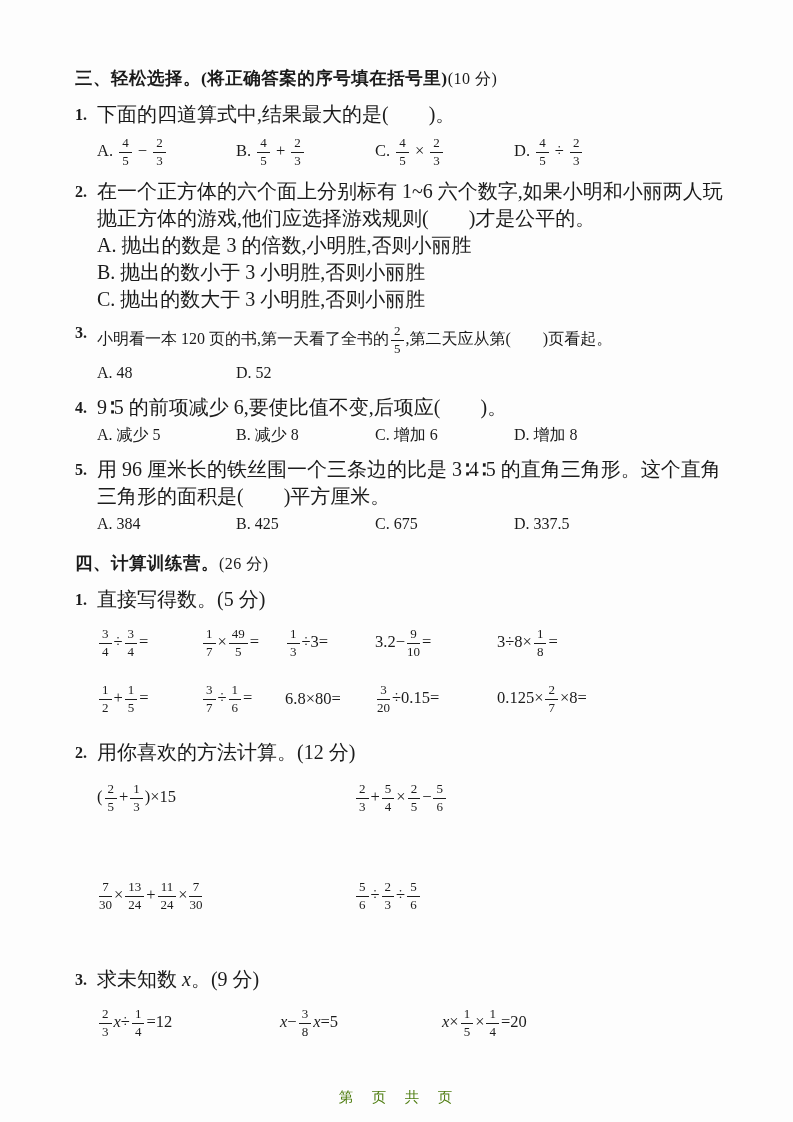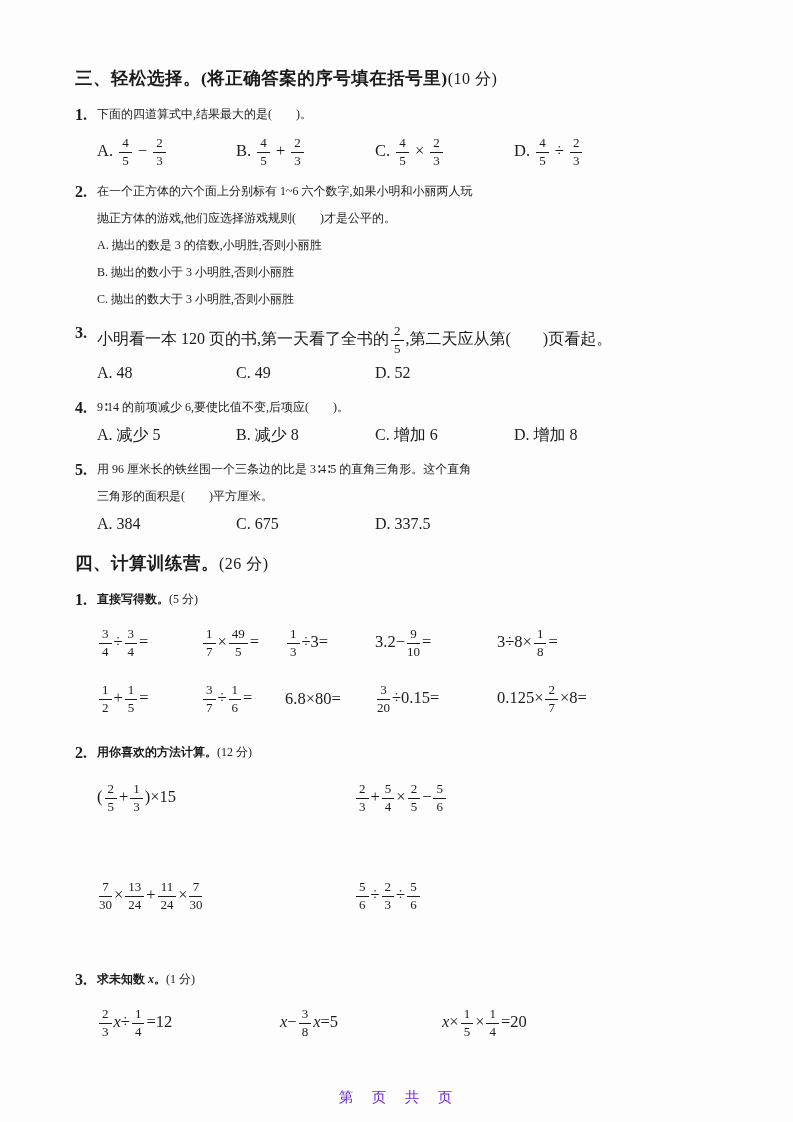--- a/index.html
+++ b/index.html
@@ -19,22 +19,22 @@
   .sec-title {
     font-size: 17.5px;
     font-weight: bold;
     line-height: 24px;
     letter-spacing: 0.5px;
   }
   .score { font-weight: normal; font-size: 16px; }
   .q { display: flex; }
   .qnum { width: 22px; flex: none; font-weight: bold; font-size: 16px; line-height: 27px; }
   .qbody { flex: 1; min-width: 0; }
-  .line { font-size: 12px; line-height: 27px; }
-  .bold-stem { font-weight: bold; }
+  .line { font-size: 20px; line-height: 27px; }
+  .bold-stem { font-weight: normal; }
   
   .math { font-family: "Liberation Serif", "DejaVu Serif", serif; font-size: 16.5px; }
   .math i { font-style: italic; }
   .frac {
     display: inline-block;
     text-align: center;
     vertical-align: middle;
     font-size: 13px;
     line-height: 1.15;
     margin: 0 2px;
@@ -66,21 +66,21 @@
   .mt2 { margin-top: 2px; } .mt4 { margin-top: 4px; } .mt6 { margin-top: 6px; }
   .mt8 { margin-top: 8px; } .mt10 { margin-top: 10px; } .mt14 { margin-top: 14px; }
   .mt44 { margin-top: 44px; } .mt46 { margin-top: 46px; }
   .footer {
     position: absolute;
     left: 0; right: 0; top: 1088px;
     text-align: center;
     font-family: "Liberation Sans", "DejaVu Sans", sans-serif;
     font-size: 14.5px;
     letter-spacing: 2px;
-    color: #6d28d9;
+    color: #4d7c0f;
   }
 </style>
 </head>
 <body>
 
 <div class="page">
 
   <div class="sec-title">
     <span>三、轻松选择。(将正确答案的序号填在括号里)</span><span class="score">(10 分)</span>
   </div>
@@ -108,46 +108,46 @@
       <div class="line">C. 抛出的数大于 3 小明胜,否则小丽胜</div>
     </div>
   </div>
 
   <div class="q mt6">
     <span class="qnum">3.</span>
     <div class="qbody">
       <div class="math-line">小明看一本 120 页的书,第一天看了全书的<span class="frac"><span class="fn">2</span><span class="fd">5</span></span>,第二天应从第(　　)页看起。</div>
       <div class="opt-row">
         <div class="opt">A. 48</div>
-        <div class="opt">C. 49</div>
         <div class="opt">D. 52</div>
       </div>
     </div>
   </div>
 
   <div class="q mt8">
     <span class="qnum">4.</span>
     <div class="qbody">
-      <div class="line">9∶14 的前项减少 6,要使比值不变,后项应(　　)。</div>
+      <div class="line">9∶5 的前项减少 6,要使比值不变,后项应(　　)。</div>
       <div class="opt-row">
         <div class="opt">A. 减少 5</div>
         <div class="opt">B. 减少 8</div>
         <div class="opt">C. 增加 6</div>
         <div class="opt">D. 增加 8</div>
       </div>
     </div>
   </div>
 
   <div class="q mt8">
     <span class="qnum">5.</span>
     <div class="qbody">
       <div class="line">用 96 厘米长的铁丝围一个三条边的比是 3∶4∶5 的直角三角形。这个直角</div>
       <div class="line">三角形的面积是(　　)平方厘米。</div>
       <div class="opt-row">
         <div class="opt">A. 384</div>
+        <div class="opt">B. 425</div>
         <div class="opt">C. 675</div>
         <div class="opt">D. 337.5</div>
       </div>
     </div>
   </div>
 
   <div class="sec-title mt14">
     <span>四、计算训练营。</span><span class="score">(26 分)</span>
   </div>
 
@@ -188,21 +188,21 @@
         <div class="ce math"><span class="frac"><span class="fn">7</span><span class="fd">30</span></span>×<span class="frac"><span class="fn">13</span><span class="fd">24</span></span>+<span class="frac"><span class="fn">11</span><span class="fd">24</span></span>×<span class="frac"><span class="fn">7</span><span class="fd">30</span></span></div>
         <div class="ce math"><span class="frac"><span class="fn">5</span><span class="fd">6</span></span>÷<span class="frac"><span class="fn">2</span><span class="fd">3</span></span>÷<span class="frac"><span class="fn">5</span><span class="fd">6</span></span></div>
       </div>
     </div>
   </div>
 
   <div class="q mt44">
     <span class="qnum">3.</span>
     <div class="qbody">
       <div class="line">
-        <span class="bold-stem math-stem">求未知数 <i>x</i>。</span><span>(1 分)</span>
+        <span class="bold-stem math-stem">求未知数 <i>x</i>。</span><span>(9 分)</span>
       </div>
       <div class="solve-row mt6">
         <div class="ce math"><span class="frac"><span class="fn">2</span><span class="fd">3</span></span><i>x</i>÷<span class="frac"><span class="fn">1</span><span class="fd">4</span></span>=12</div>
         <div class="ce math"><i>x</i>−<span class="frac"><span class="fn">3</span><span class="fd">8</span></span><i>x</i>=5</div>
         <div class="ce math"><i>x</i>×<span class="frac"><span class="fn">1</span><span class="fd">5</span></span>×<span class="frac"><span class="fn">1</span><span class="fd">4</span></span>=20</div>
       </div>
     </div>
   </div>
 
   <div class="footer">第　页　共　页</div>

